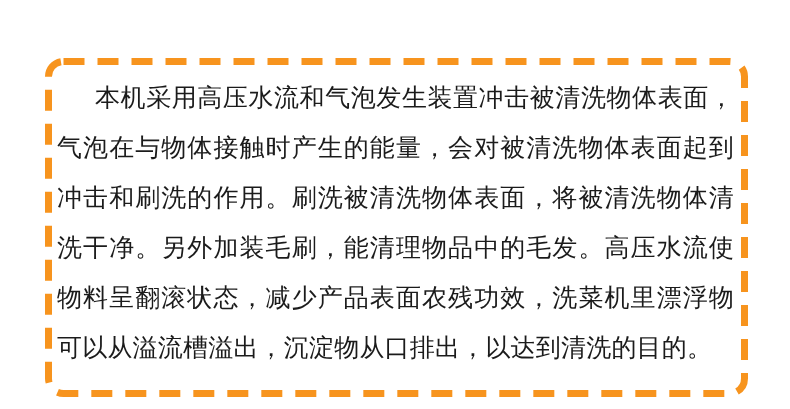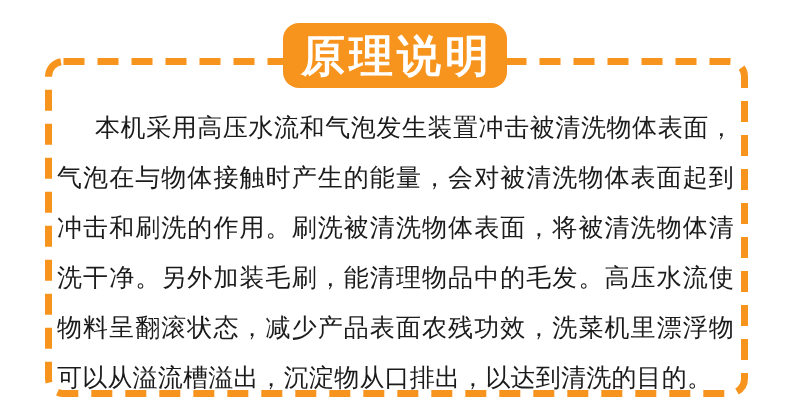--- a/index.html
+++ b/index.html
@@ -51,39 +51,36 @@
     font-size: 44px;
     font-weight: 700;
     letter-spacing: 4px;
     margin-right: -4px; 
     white-space: nowrap;
     line-height: 1;
   }
   .body-text {
     position: absolute;
     left: 57px;
-    top: 102px;
+    top: 72px;
     width: 677px;
     font-size: 25px;
     line-height: 50px;
     color: var(--text-color);
     text-align: justify;
     text-justify: inter-ideograph;
     text-indent: 38px;
     letter-spacing: 0.2px;
   }
 </style>
 </head>
 <body>
 
 <div class="canvas">
 
   <svg class="dashed-border" viewBox="0 0 790 409" xmlns="http://www.w3.org/2000/svg" aria-hidden="true">
     <rect x="48.5" y="61.5" width="696" height="332" rx="15" ry="15"></rect>
   </svg>
 
-  <div class="title-badge">
-    <span>原理说明</span>
-  </div>
 
   <p class="body-text">本机采用高压水流和气泡发生装置冲击被清洗物体表面，气泡在与物体接触时产生的能量，会对被清洗物体表面起到冲击和刷洗的作用。刷洗被清洗物体表面，将被清洗物体清洗干净。另外加装毛刷，能清理物品中的毛发。高压水流使物料呈翻滚状态，减少产品表面农残功效，洗菜机里漂浮物可以从溢流槽溢出，沉淀物从口排出，以达到清洗的目的。</p>
 
 </div>
 
 </body></html>

